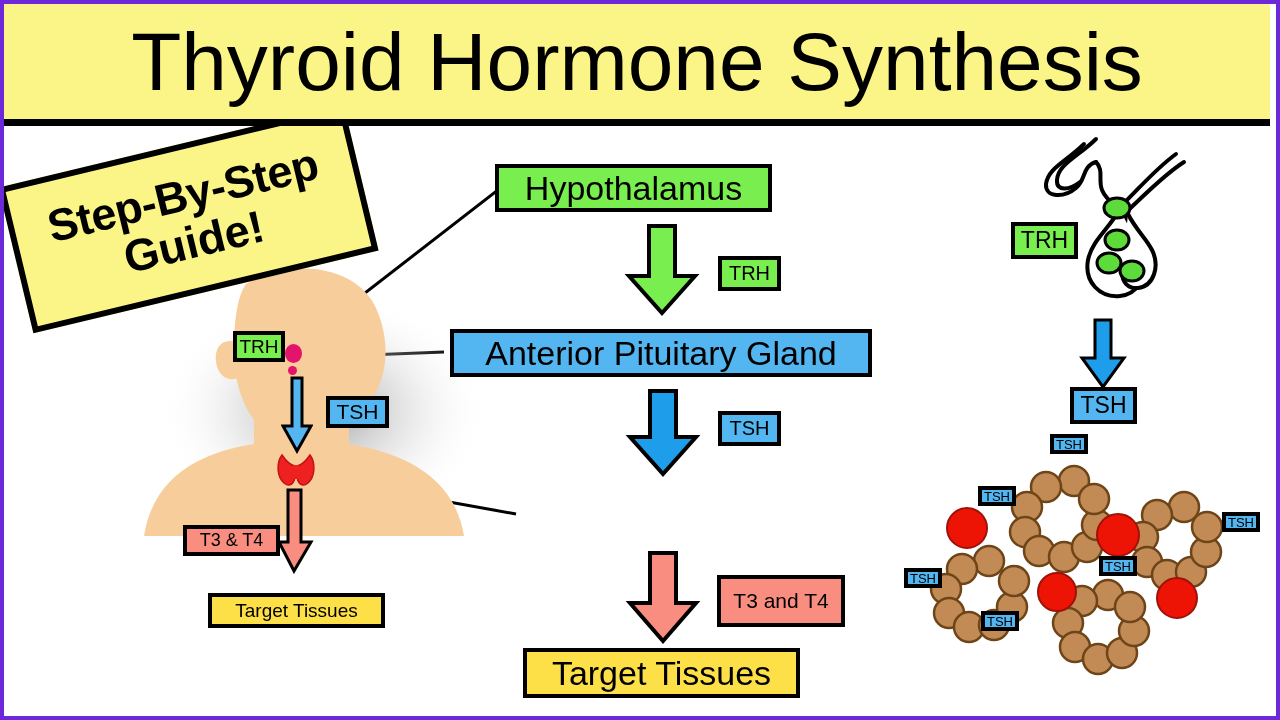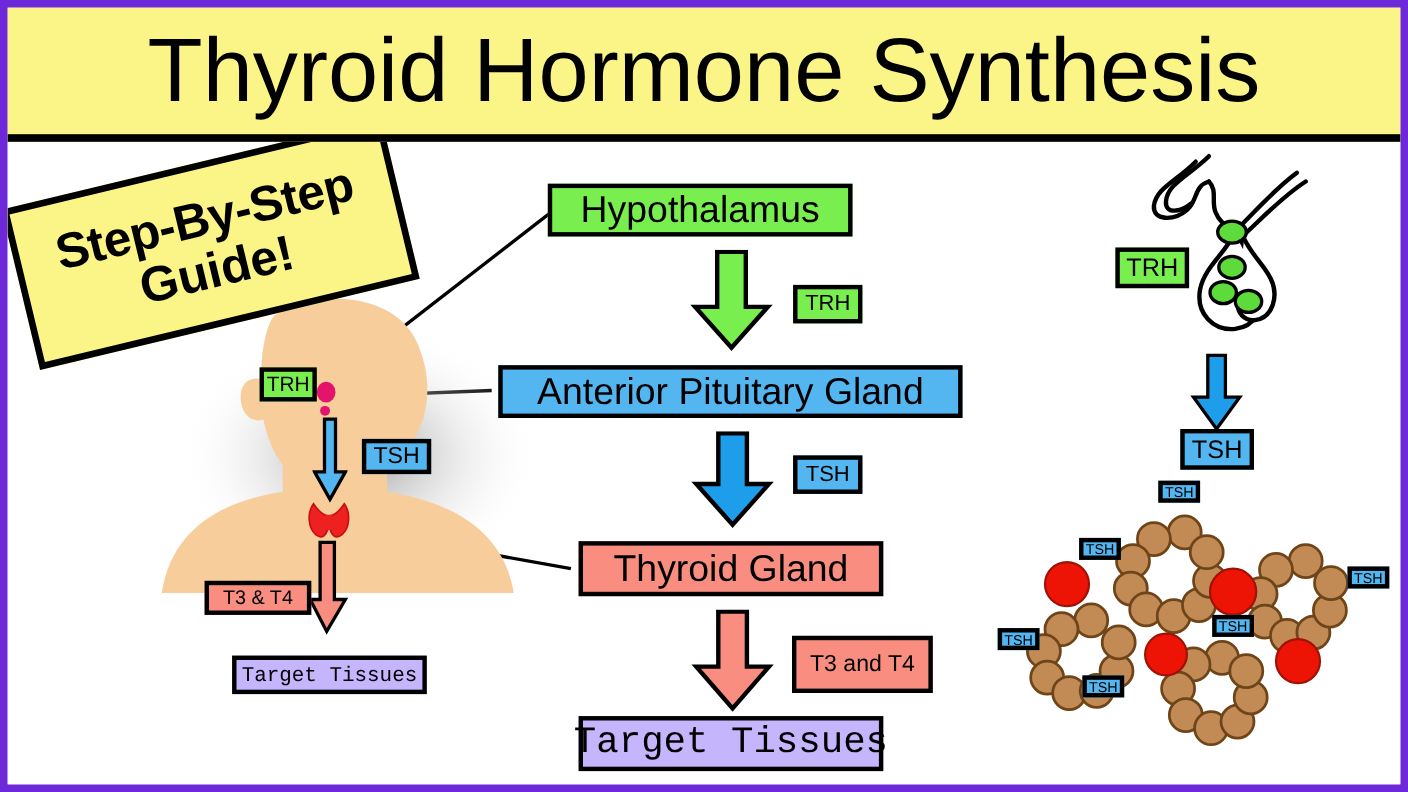--- a/index.html
+++ b/index.html
@@ -1,18 +1,18 @@
 <!DOCTYPE html>
 <html><head>
 <meta charset="utf-8">
 <style>
   html,body{margin:0;padding:0;background:#ffffff;}
   body{width:1280px;height:720px;overflow:hidden;font-family:"Liberation Sans",sans-serif;}
 
-  #stage{position:relative;width:1280px;height:720px;background:#fff;box-sizing:border-box;border:7px solid #6d28d9;}
+  #stage{position:relative;width:1280px;height:720px;background:#fff;box-sizing:border-box;border:4px solid #6d28d9;}
 
   
   #title-banner{
     position:absolute;left:0px;top:0px;width:1266px;height:122px;
     background:#FBF588;border-bottom:7px solid #000;box-sizing:border-box;
     display:flex;align-items:center;justify-content:center;
   }
   #title-text{
     font-family:"Liberation Sans",sans-serif;
     font-size:82px;line-height:82px;color:#000;font-weight:400;
@@ -35,21 +35,21 @@
 
   
   .fbox{
     position:absolute;box-sizing:border-box;border:4px solid #000;
     display:flex;align-items:center;justify-content:center;color:#000;
     white-space:nowrap;
   }
   .green{background:#79EE4F;}
   .blue{background:#54B6F0;}
   .salmon{background:#F98D80;}
-  .pink{background:#c4b5fd;font-family:Liberation Mono, monospace;}
+  .pink{background:#fde047;}
 
   .big{font-size:34px;}
   .mid{font-size:22px;}
   .small{font-size:20px;}
   .tiny{font-size:13px;}
 
   
   .arrow{position:absolute;}
 
   
@@ -157,23 +157,20 @@
     </div>
 
     <svg class="arrow" style="left:620px;top:263px;width:78px;height:88px;" viewBox="0 0 78 88">
       <polygon points="26,2 52,2 52,48 72,48 39,85 6,48 26,48" fill="#1E9DEA" stroke="#000" stroke-width="4"></polygon>
     </svg>
 
     <div class="fbox blue small" style="left:714px;top:285px;width:63px;height:35px;font-size:20px;">
       <span>TSH</span>
     </div>
 
-    <div class="fbox salmon big" style="left:519px;top:363px;width:277px;height:50px;">
-      <span>Thyroid Gland</span>
-    </div>
 
     <svg class="arrow" style="left:620px;top:425px;width:78px;height:93px;" viewBox="0 0 78 93">
       <polygon points="26,2 52,2 52,52 72,52 39,90 6,52 26,52" fill="#F98D80" stroke="#000" stroke-width="4"></polygon>
     </svg>
 
     <div class="fbox salmon mid" style="left:713px;top:449px;width:128px;height:52px;font-size:21px;">
       <span>T3 and T4</span>
     </div>
 
     <div class="fbox pink big" style="left:519px;top:522px;width:277px;height:50px;">

